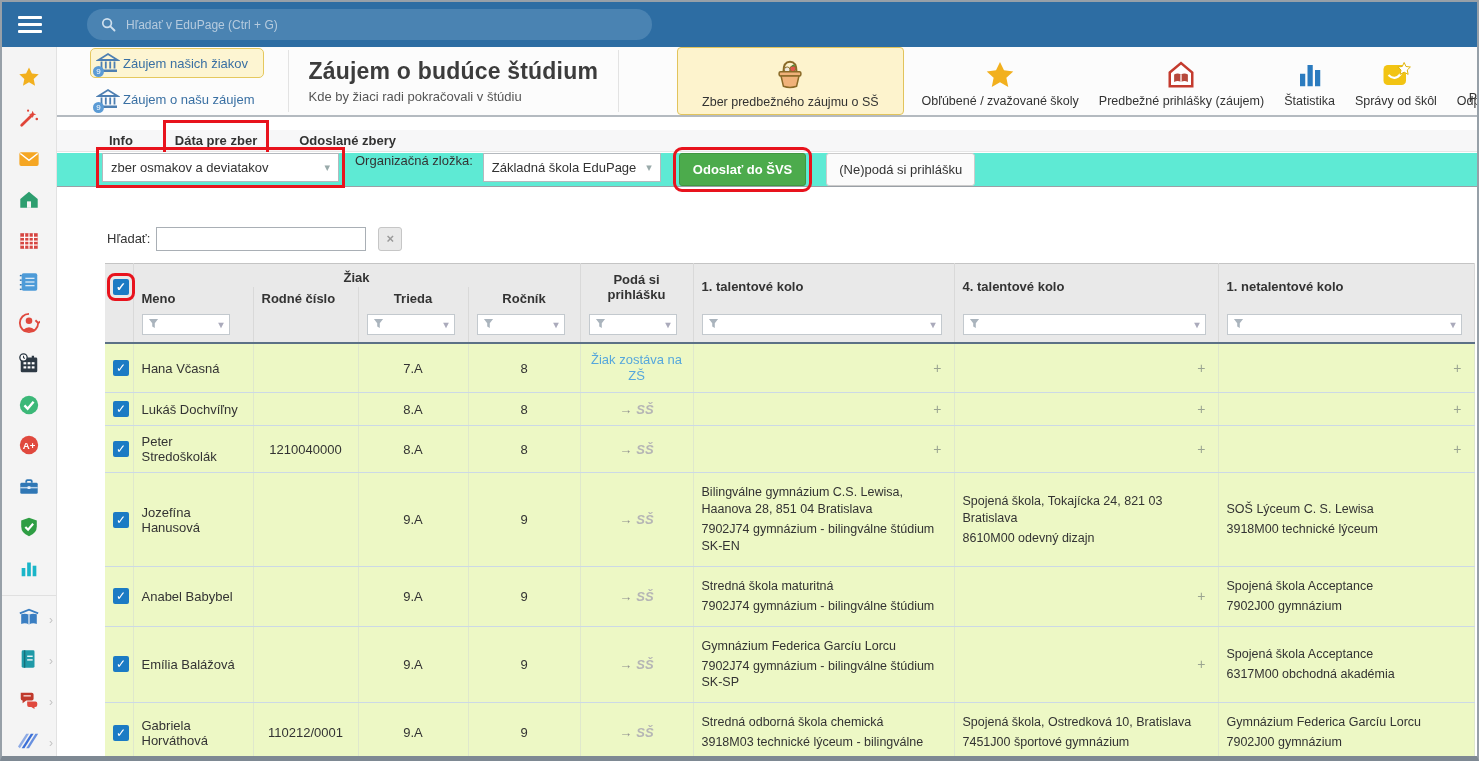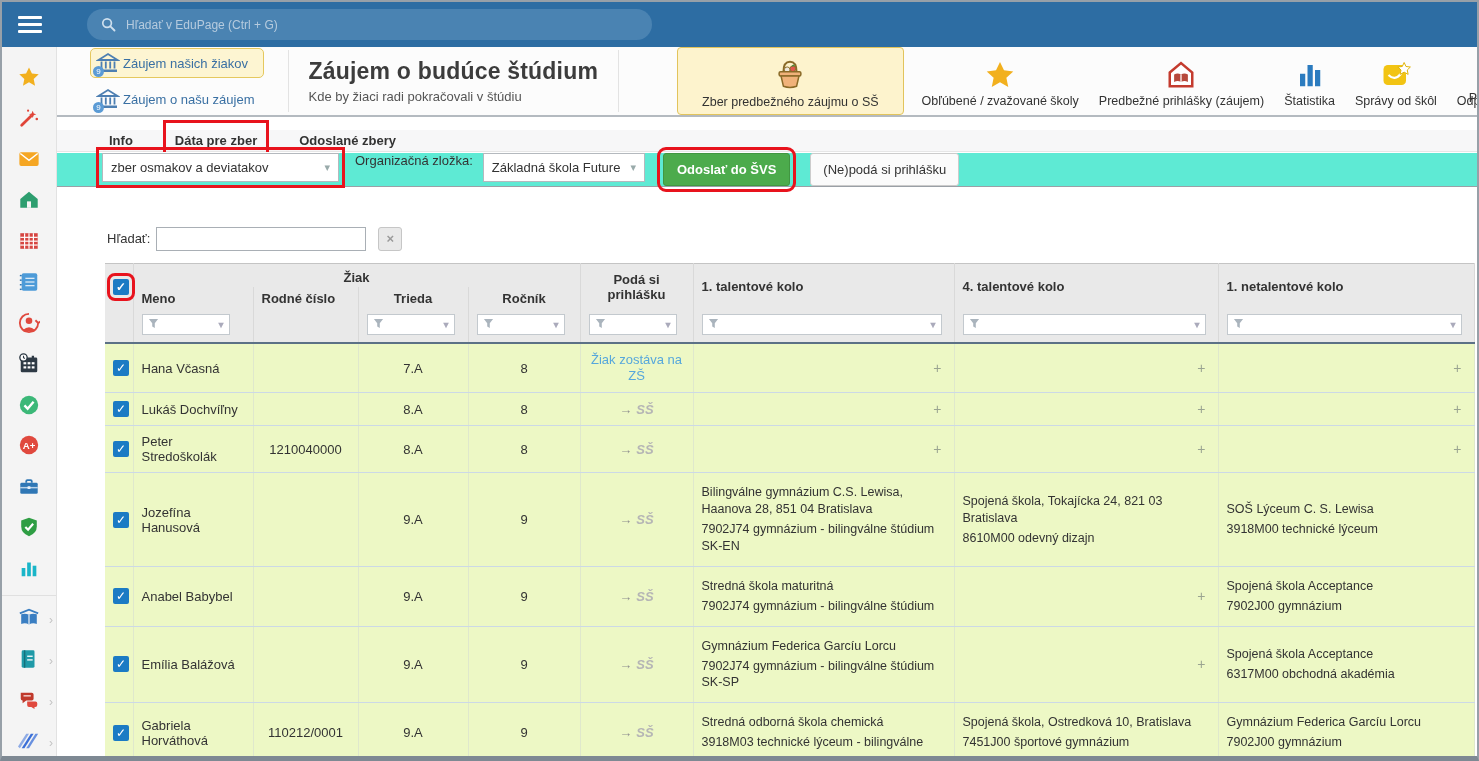--- a/index.html
+++ b/index.html
@@ -391,21 +391,21 @@
         </div>
 
       <div class="controls-gap"></div>
       <div class="controls-row">
         <div class="sel collection">
           <span>zber osmakov a deviatakov</span>
           <span class="caret">▾</span>
         </div>
         <span class="ctl-label">Organizačná zložka:</span>
         <div class="sel">
-          <span>Základná škola Future</span>
+          <span>Základná škola EduPage</span>
           <span class="caret">▾</span>
         </div>
         <button class="btn-green">Odoslať do ŠVS</button>
         <button class="btn-plain">(Ne)podá si prihlášku</button>
       </div>
 
       <div class="search-row">
         <label>Hľadať:</label>
         <input type="text" value="" style="">
         <button class="btn-clear">×</button>

